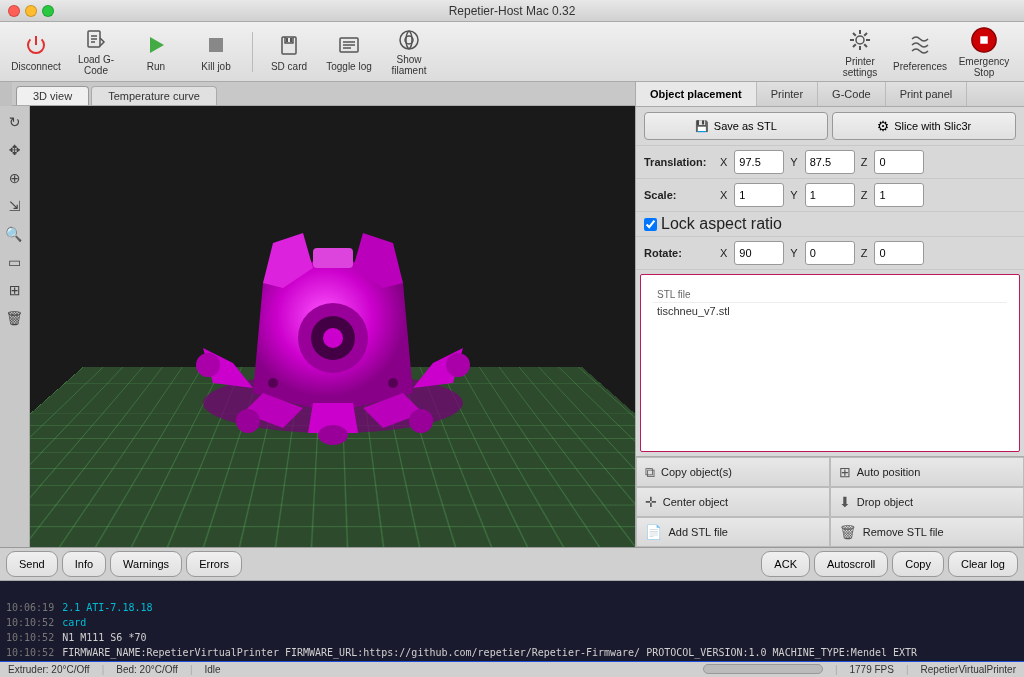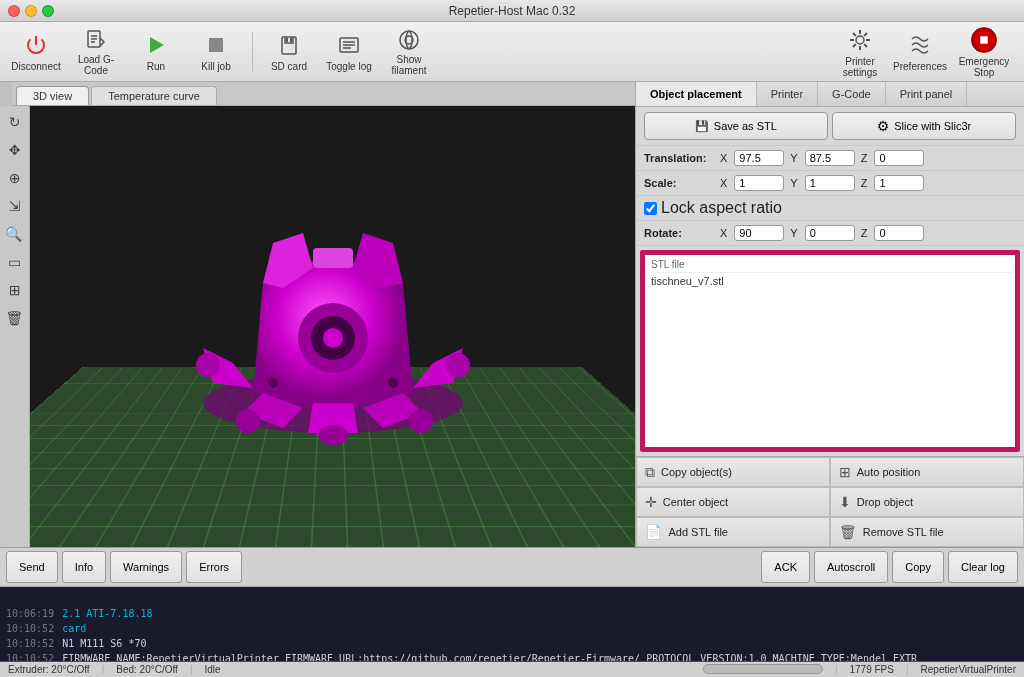--- a/index.html
+++ b/index.html
@@ -242,21 +242,21 @@
       width: 70px;
       flex-shrink: 0;
     }
     .axis-label {
       font-size: 11px;
       color: #222;
       margin-right: 1px;
     }
     .coord-input {
       width: 50px;
-      height: 16px;
+      height: 24px;
       font-size: 11px;
       border: 1px solid #999;
       border-radius: 3px;
       padding: 0 4px;
       background: white;
     }
 
     .stl-btn {
       flex: 1;
       height: 28px;
@@ -282,24 +282,24 @@
       gap: 4px;
     }
     .checkbox-row input { margin: 0; }
     .checkbox-row label { font-size: 16px; color: #222; cursor: pointer; }
 
     
     #stl-list {
       flex: 1;
       background: white;
       margin: 4px;
-      border: 5px solid #be185d;
+      border: 1px solid #be185d;
       border-radius: 2px;
       overflow-y: auto;
-      padding: 2px;
+      padding: 12px;
     }
     .stl-file-header {
       font-size: 10px;
       color: #666;
       padding: 2px 4px;
       border-bottom: 1px solid #eee;
     }
     .stl-file-item {
       font-size: 11px;
       padding: 2px 4px;
@@ -346,24 +346,24 @@
       padding: 3px 6px;
       gap: 4px;
       border-bottom: 1px solid #aaa;
       background: #d0d0d0;
       flex-shrink: 0;
     }
     .log-btn {
       padding: 2px 12px;
       font-size: 11px;
       border: 1px solid #999;
-      border-radius: 3px;
+      border-radius: 9px;
       background: linear-gradient(to bottom, #f0f0f0, #e0e0e0);
       cursor: pointer;
-      height: 32px;
+      height: 26px;
       display: flex;
       align-items: center;
     }
     .log-spacer { flex: 1; }
 
     #log-output {
       flex: 1;
       background: #1a1a2e;
       color: #d0d0d0;
       font-family: "Menlo", "Monaco", monospace;

